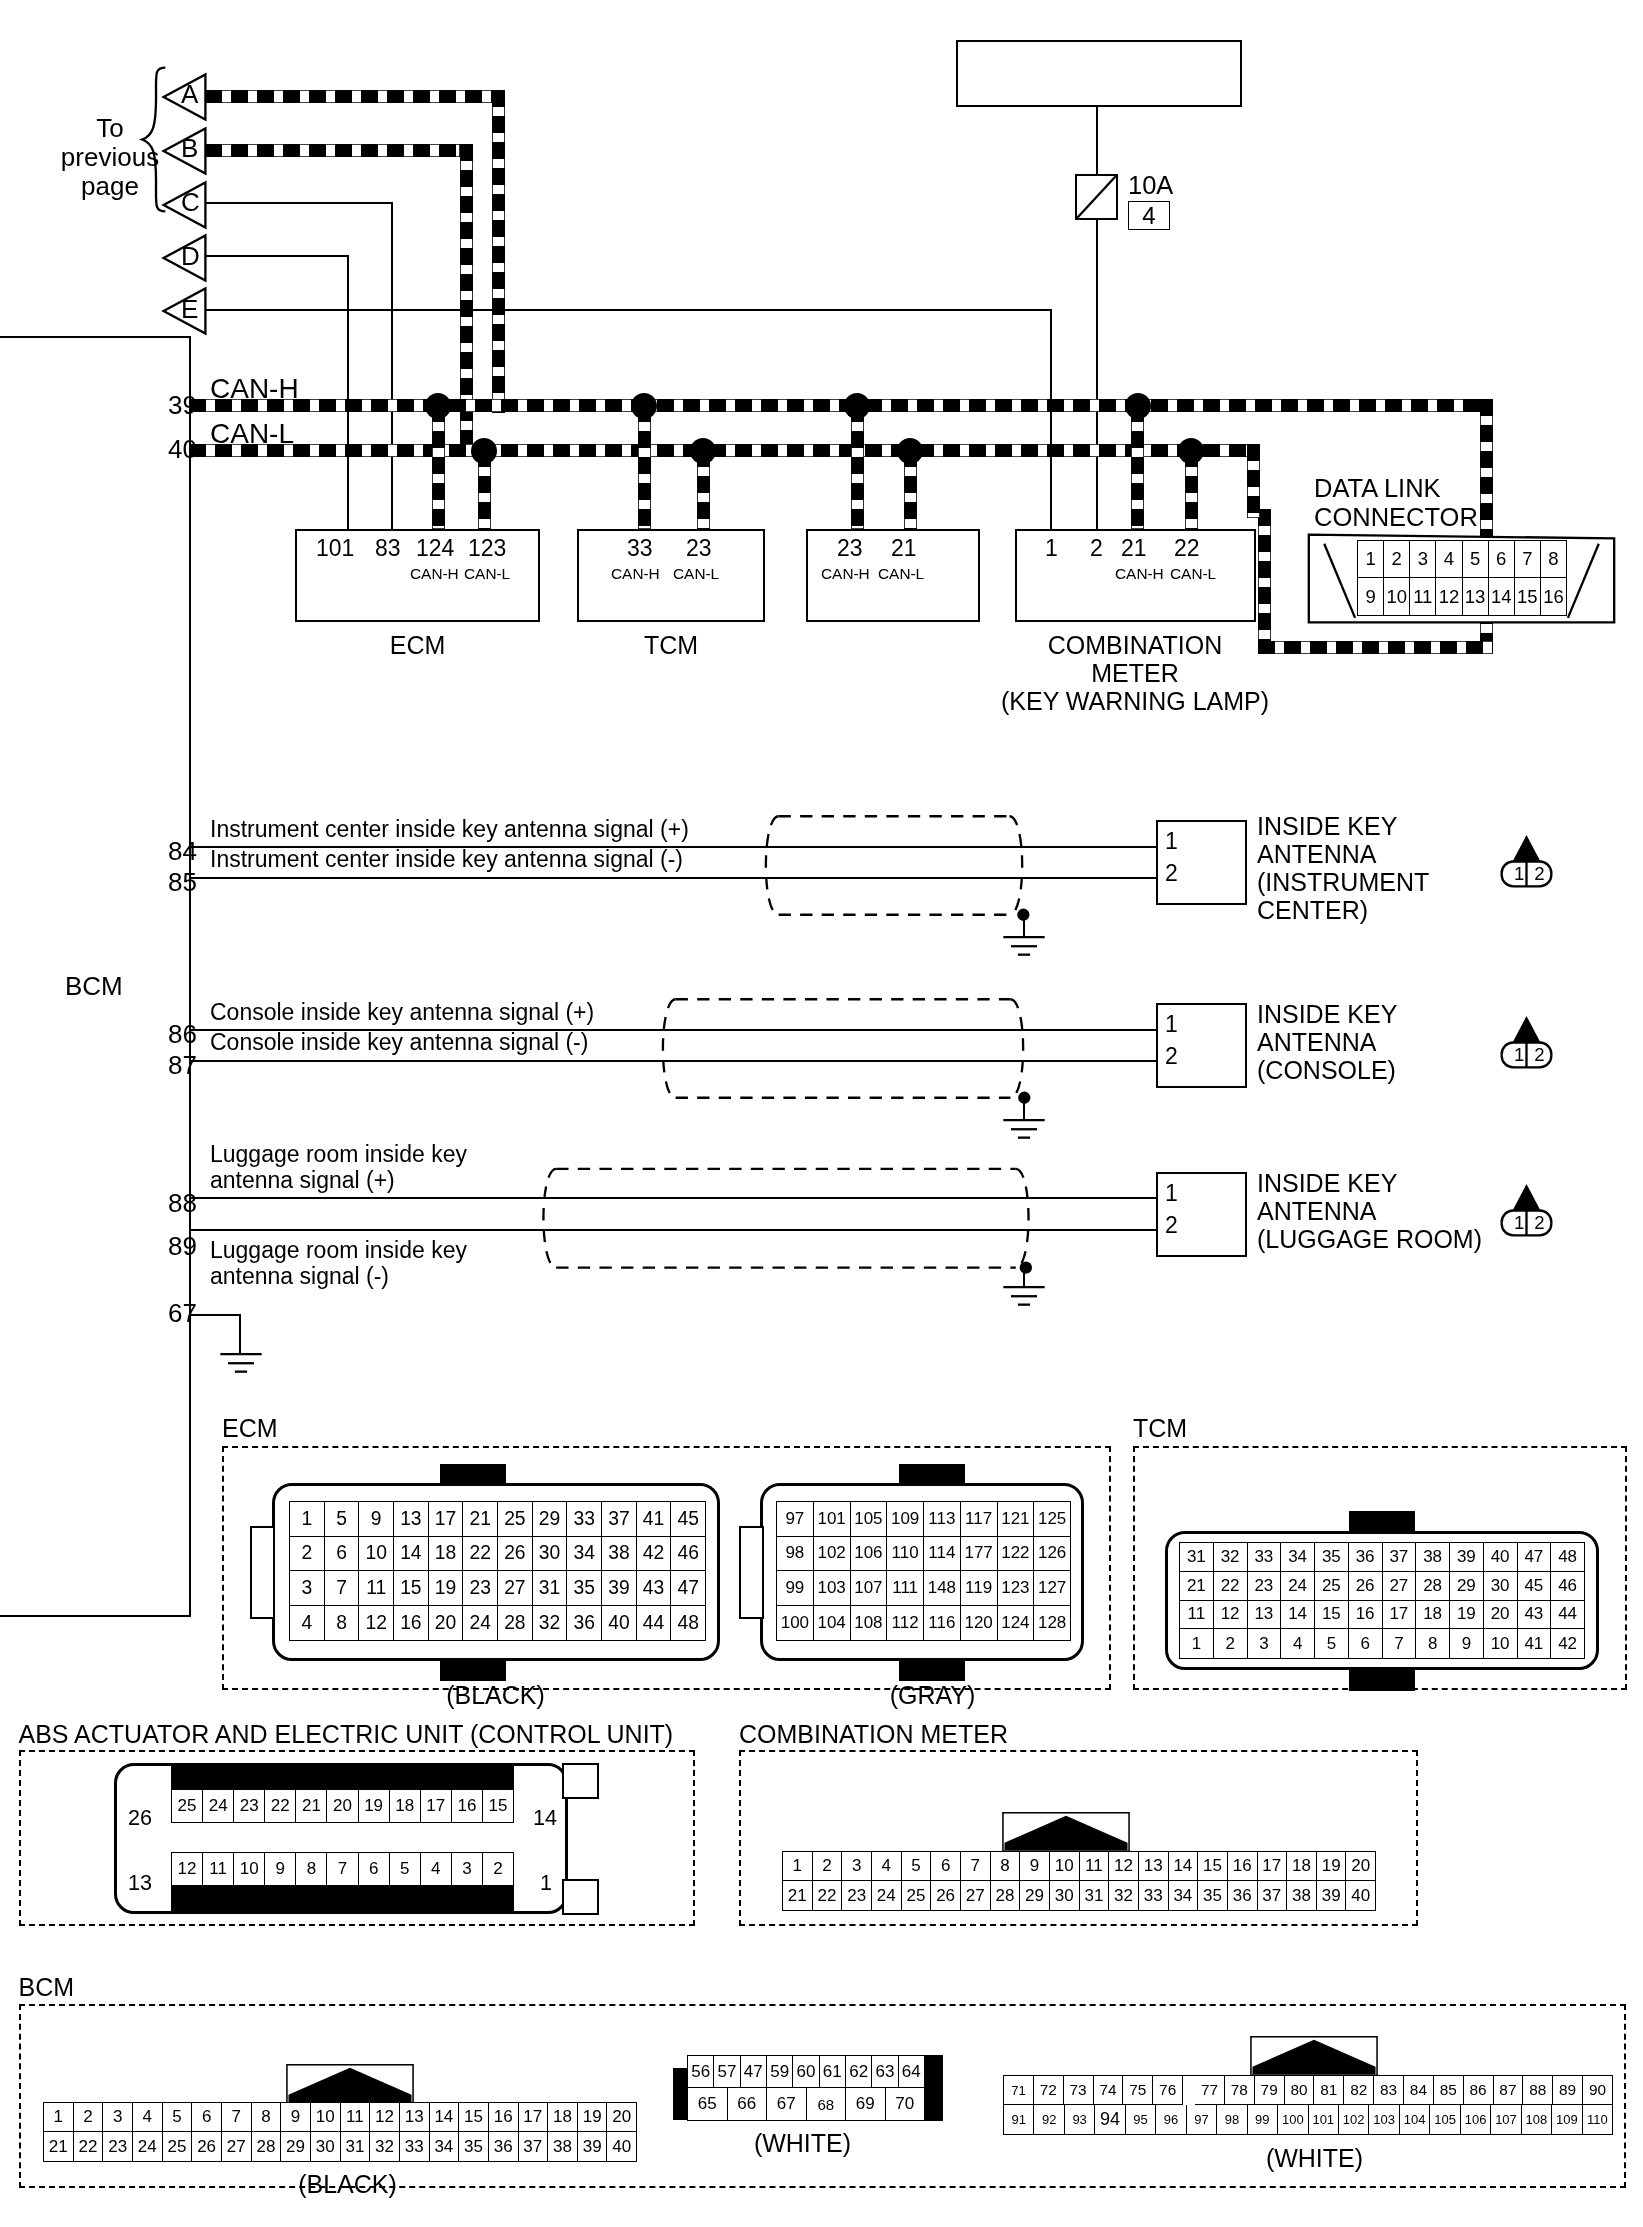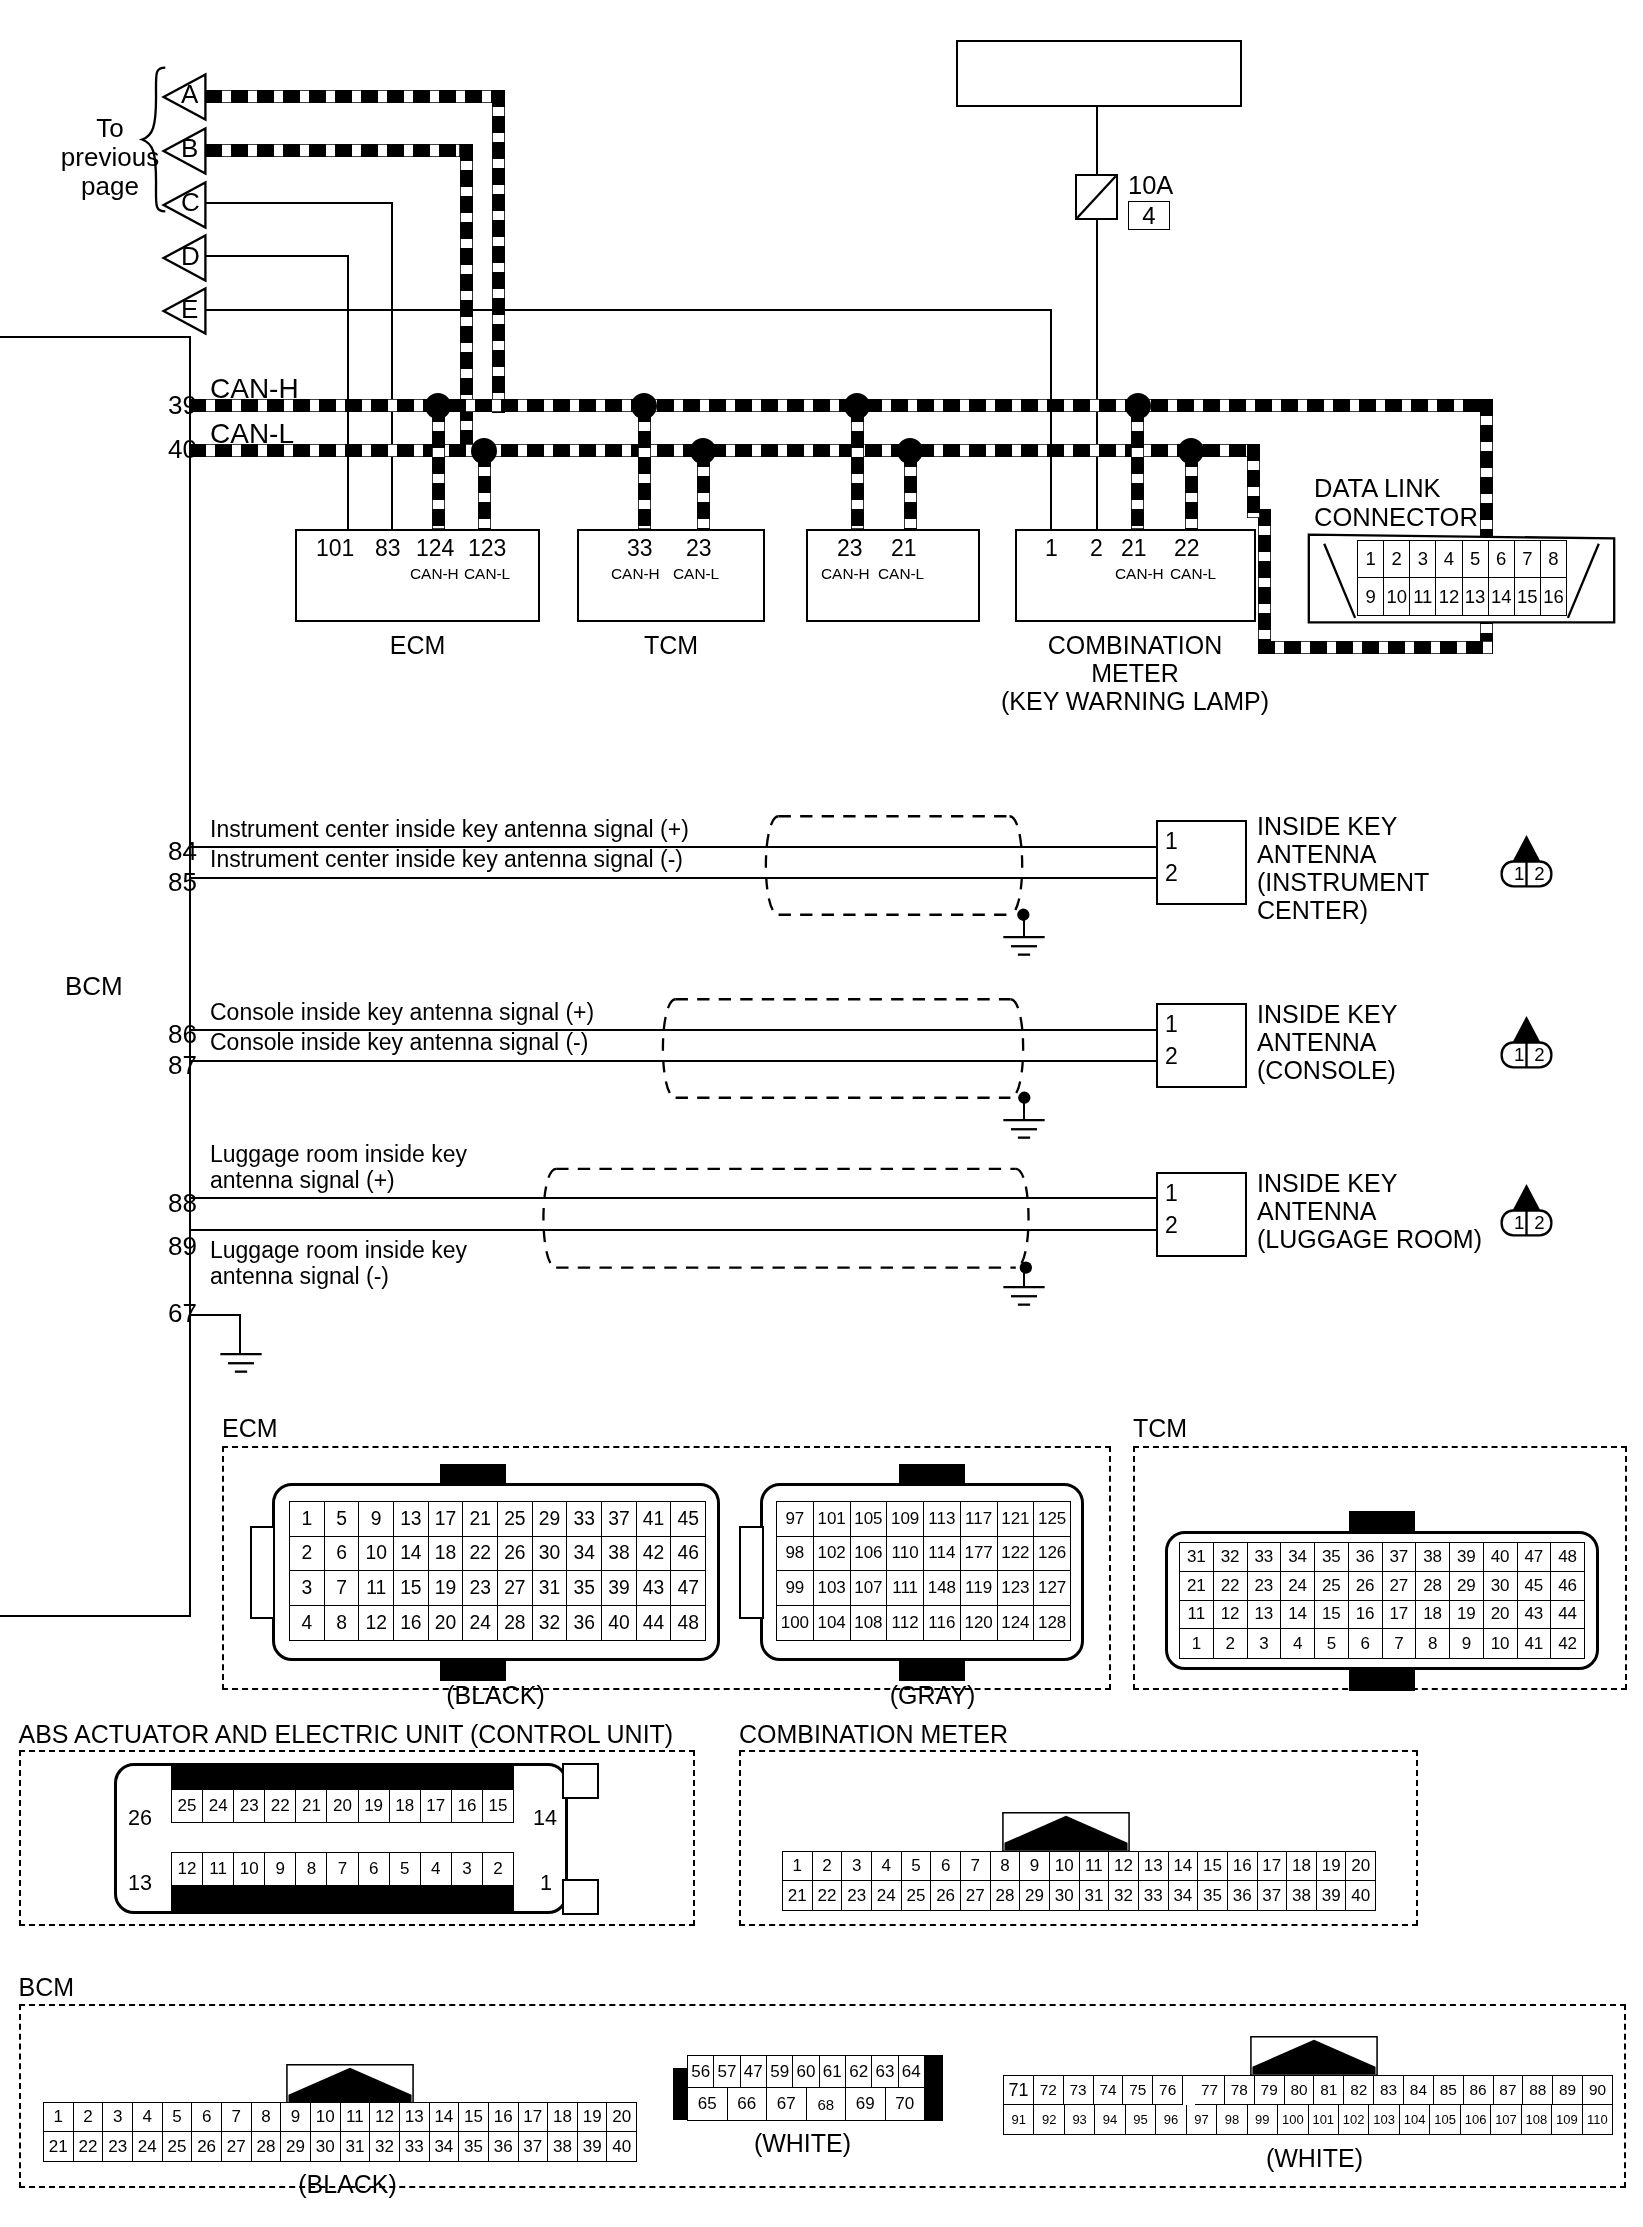--- a/index.html
+++ b/index.html
@@ -700,21 +700,21 @@
     </div>
   </div>
   <div class="txt ctr" style="left:675px;top:2129px;width:255px;font-size:25px;">(WHITE)</div>
 
   <svg style="left:1250px;top:2036px;" width="128" height="40" viewBox="0 0 166 52">
     <rect x="1" y="1" width="164" height="50" fill="#fff" stroke="#000" stroke-width="2"></rect>
     <polygon points="83,5 163,40 163,50 3,50 3,40" fill="#000"></polygon>
   </svg>
   <div class="grid" style="left:1003px;top:2075px;width:610px;height:60px;">
     <div class="grow">
-      <div class="cell" style="font-size:18px;">71</div>
+      <div class="cell" style="font-size:13px;">71</div>
       <div class="cell" style="font-size:15.4px;">72</div>
       <div class="cell" style="font-size:15.4px;">73</div>
       <div class="cell" style="font-size:15.4px;">74</div>
       <div class="cell" style="font-size:15.4px;">75</div>
       <div class="cell" style="font-size:15.4px;">76</div>
       <div class="cell" style="font-size:15.4px;margin-left:12px;">77</div>
       <div class="cell" style="font-size:15.4px;">78</div>
       <div class="cell" style="font-size:15.4px;">79</div>
       <div class="cell" style="font-size:15.4px;">80</div>
       <div class="cell" style="font-size:15.4px;">81</div>
@@ -725,21 +725,21 @@
       <div class="cell" style="font-size:15.4px;">86</div>
       <div class="cell" style="font-size:15.4px;">87</div>
       <div class="cell" style="font-size:15.4px;">88</div>
       <div class="cell" style="font-size:15.4px;">89</div>
       <div class="cell" style="font-size:15.4px;">90</div>
     </div>
     <div class="grow">
       <div class="cell" style="font-size:13px;">91</div>
       <div class="cell" style="font-size:13px;">92</div>
       <div class="cell" style="font-size:13px;">93</div>
-      <div class="cell" style="font-size:13px;">94</div>
+      <div class="cell" style="font-size:18px;">94</div>
       <div class="cell" style="font-size:13px;">95</div>
       <div class="cell" style="font-size:13px;">96</div>
       <div class="cell" style="font-size:13px;">97</div>
       <div class="cell" style="font-size:13px;">98</div>
       <div class="cell" style="font-size:13px;">99</div>
       <div class="cell" style="font-size:13px;">100</div>
       <div class="cell" style="font-size:13px;">101</div>
       <div class="cell" style="font-size:13px;">102</div>
       <div class="cell" style="font-size:13px;">103</div>
       <div class="cell" style="font-size:13px;">104</div>

